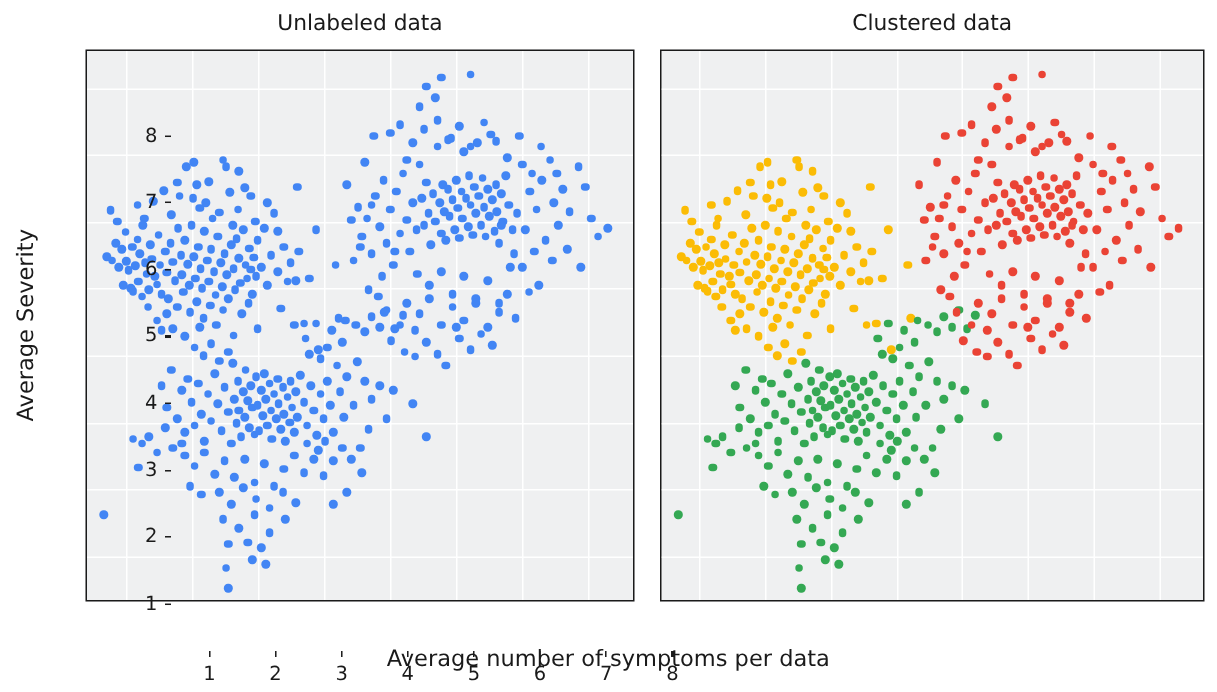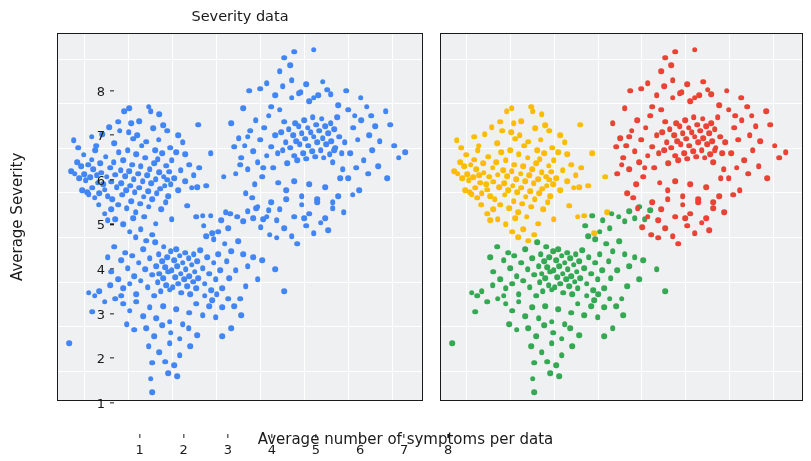--- a/index.html
+++ b/index.html
@@ -131,21 +131,21 @@
     left: 8px;
     top: 300px;
   }
 </style>
 </head>
 <body>
 
 <div id="figure">
 
   <div class="panel" id="panel-left" style="left: 57px; top: 33px; width: 366px; height: 368px;">
-    <div class="panel-title">Severity data</div>
+    <div class="panel-title">Unlabeled data</div>
     <div class="axes" id="axes-left">
         <div class="gridline-v" style="left: 25.5759px;"></div>
         <div class="gridline-v" style="left: 69.6723px;"></div>
         <div class="gridline-v" style="left: 113.769px;"></div>
         <div class="gridline-v" style="left: 157.865px;"></div>
         <div class="gridline-v" style="left: 201.961px;"></div>
         <div class="gridline-v" style="left: 246.058px;"></div>
         <div class="gridline-v" style="left: 290.154px;"></div>
         <div class="gridline-v" style="left: 334.251px;"></div>
         <div class="gridline-h" style="top: 336.776px;"></div>
@@ -650,20 +650,21 @@
         <div class="ytick-mark" style="top: 113.745px;"></div>
         <div class="ytick-label" style="top: 113.745px;">6</div>
         <div class="ytick-mark" style="top: 69.1394px;"></div>
         <div class="ytick-label" style="top: 69.1394px;">7</div>
         <div class="ytick-mark" style="top: 24.5333px;"></div>
         <div class="ytick-label" style="top: 24.5333px;">8</div>
       </div>
   </div>
 
   <div class="panel" id="panel-right" style="left: 440px; top: 33px; width: 363px; height: 368px;">
+    <div class="panel-title">Clustered data</div>
     <div class="axes" id="axes-right">
         <div class="gridline-v" style="left: 25.3663px;"></div>
         <div class="gridline-v" style="left: 69.1012px;"></div>
         <div class="gridline-v" style="left: 112.836px;"></div>
         <div class="gridline-v" style="left: 156.571px;"></div>
         <div class="gridline-v" style="left: 200.306px;"></div>
         <div class="gridline-v" style="left: 244.041px;"></div>
         <div class="gridline-v" style="left: 287.776px;"></div>
         <div class="gridline-v" style="left: 331.511px;"></div>
         <div class="gridline-h" style="top: 336.776px;"></div>

